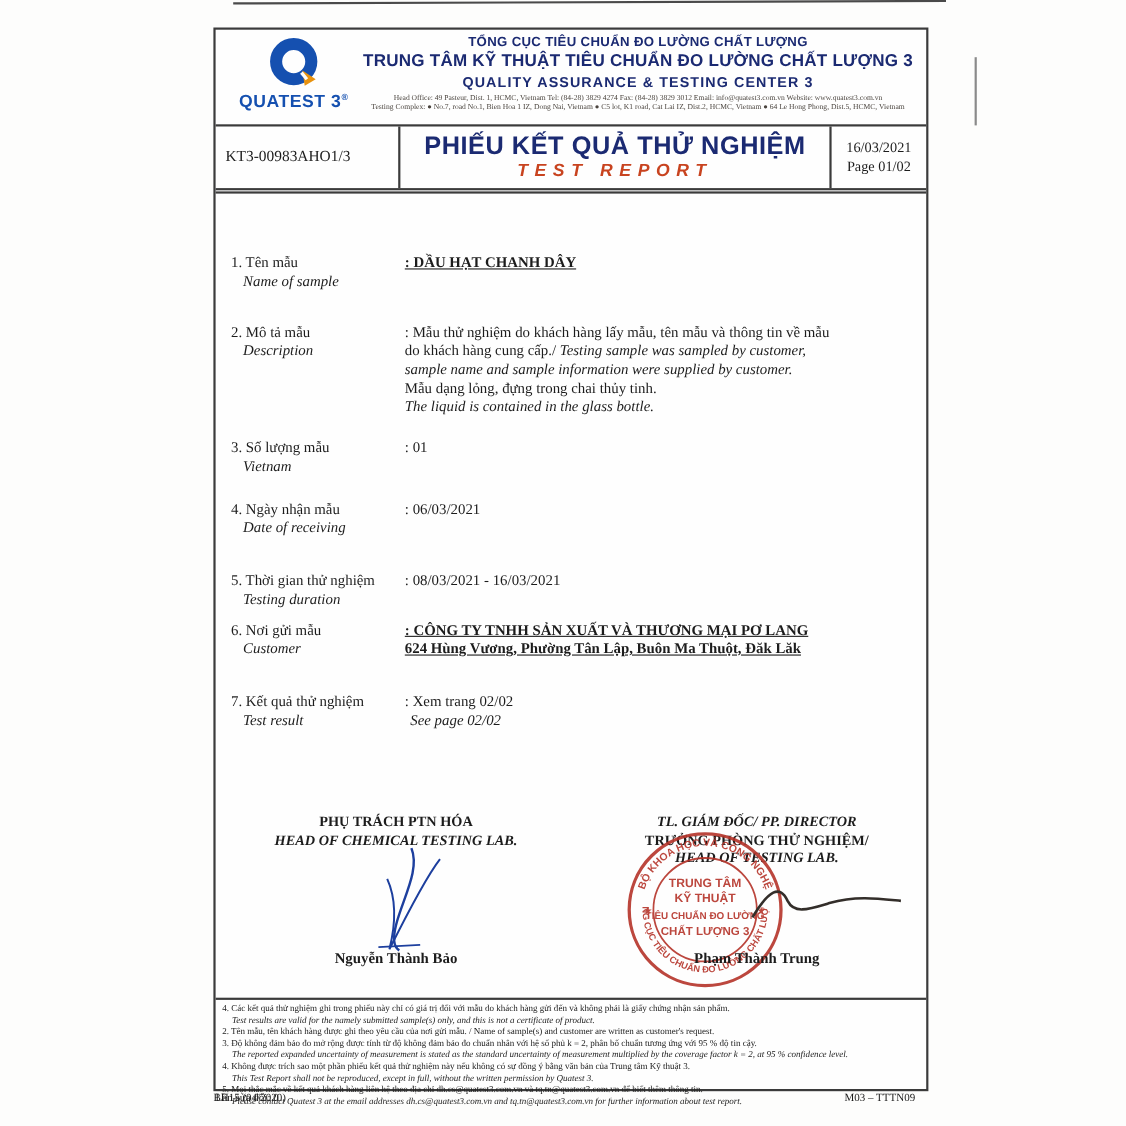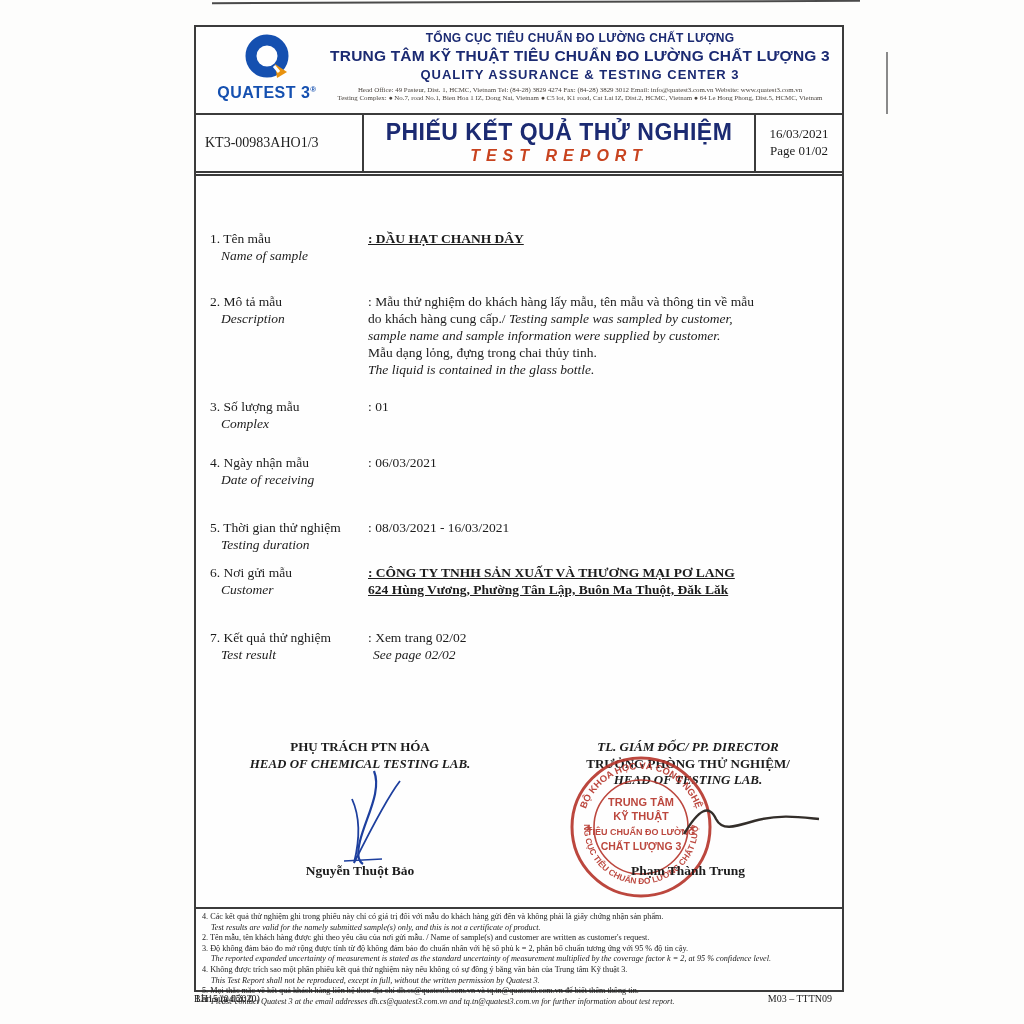--- a/index.html
+++ b/index.html
@@ -119,21 +119,21 @@
         <div><span>do khách hàng cung cấp./ </span><span class="i">Testing sample was sampled by customer,</span></div>
         <div class="i">sample name and sample information were supplied by customer.</div>
         <div>Mẫu dạng lỏng, đựng trong chai thủy tinh.</div>
         <div class="i">The liquid is contained in the glass bottle.</div>
       </div>
     </div>
 
     <div class="item" style="top:371px;">
       <div class="lbl">
           <div>3. Số lượng mẫu</div>
-        <div class="lbl-en">Complex</div>
+        <div class="lbl-en">Vietnam</div>
         </div>
       <div class="val">: 01</div>
     </div>
 
     <div class="item" style="top:427px;">
       <div class="lbl">
           <div>4. Ngày nhận mẫu</div>
         <div class="lbl-en">Date of receiving</div>
         </div>
       <div class="val">: 06/03/2021</div>
@@ -203,21 +203,21 @@
       <text x="73" y="52" text-anchor="middle" font-family="Liberation Sans, sans-serif" font-size="11" font-weight="bold" fill="#b5342a">TRUNG TÂM</text>
       <text x="73" y="66" text-anchor="middle" font-family="Liberation Sans, sans-serif" font-size="11" font-weight="bold" fill="#b5342a">KỸ THUẬT</text>
       <text x="73" y="81" text-anchor="middle" font-family="Liberation Sans, sans-serif" font-size="9" font-weight="bold" fill="#b5342a">TIÊU CHUẨN ĐO LƯỜNG</text>
       <text x="73" y="96" text-anchor="middle" font-family="Liberation Sans, sans-serif" font-size="10.5" font-weight="bold" fill="#b5342a">CHẤT LƯỢNG 3</text>
     </svg>
 
     <svg class="sig-stroke-right" width="150" height="60" viewBox="0 0 150 60">
       <path d="M10,45 C25,20 35,15 42,30 C48,42 60,38 80,32 C105,25 125,28 145,30" fill="none" stroke="#332e2a" stroke-width="2.4"></path>
     </svg>
 
-    <div class="sig-name sig-left-name">Nguyễn Thuột Bảo</div>
+    <div class="sig-name sig-left-name">Nguyễn Thành Bảo</div>
     <div class="sig-name sig-right-name">Phạm Thành Trung</div>
 
     <div class="notes">
       <div>4. Các kết quả thử nghiệm ghi trong phiếu này chỉ có giá trị đối với mẫu do khách hàng gửi đến và không phải là giấy chứng nhận sản phẩm.</div>
       <div class="note-en">Test results are valid for the namely submitted sample(s) only, and this is not a certificate of product.</div>
       <div>2. Tên mẫu, tên khách hàng được ghi theo yêu cầu của nơi gửi mẫu. / Name of sample(s) and customer are written as customer's request.</div>
       <div>3. Độ không đảm bảo đo mở rộng được tính từ độ không đảm bảo đo chuẩn nhân với hệ số phủ k = 2, phân bố chuẩn tương ứng với 95 % độ tin cậy.</div>
       <div class="note-en">The reported expanded uncertainty of measurement is stated as the standard uncertainty of measurement multiplied by the coverage factor k = 2, at 95 % confidence level.</div>
       <div>4. Không được trích sao một phần phiếu kết quả thử nghiệm này nếu không có sự đồng ý bằng văn bản của Trung tâm Kỹ thuật 3.</div>
       <div class="note-en">This Test Report shall not be reproduced, except in full, without the written permission by Quatest 3.</div>

